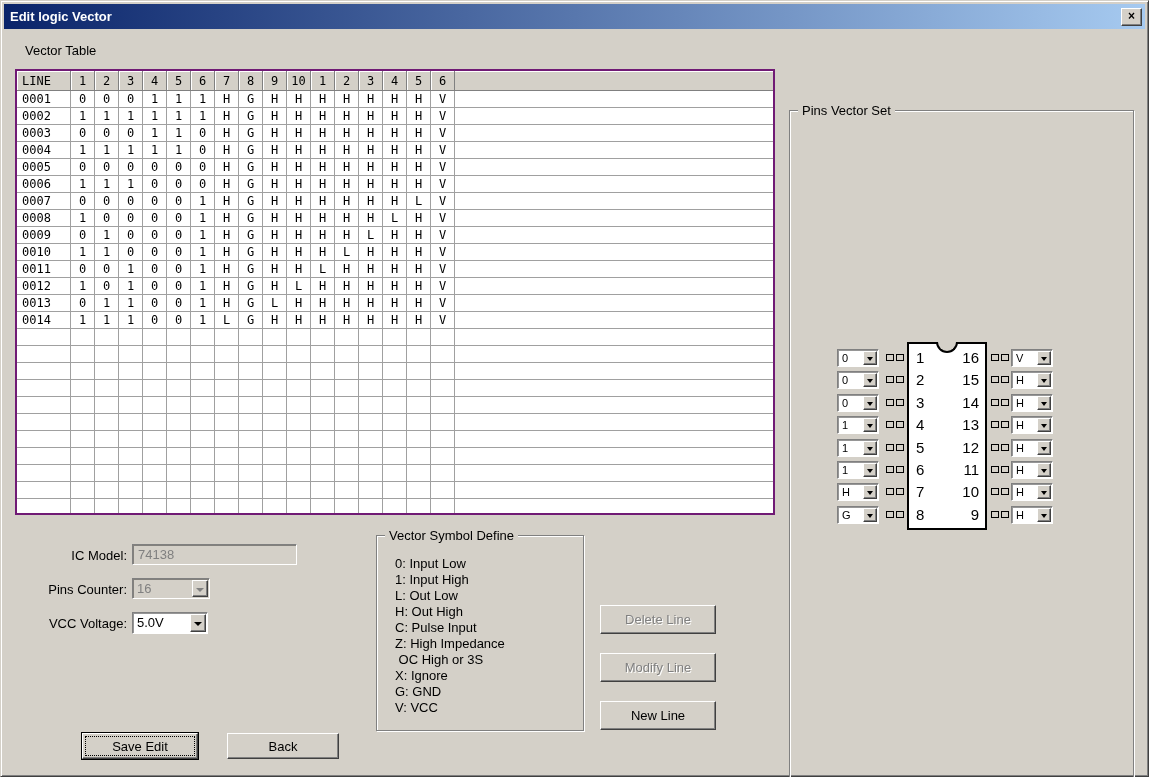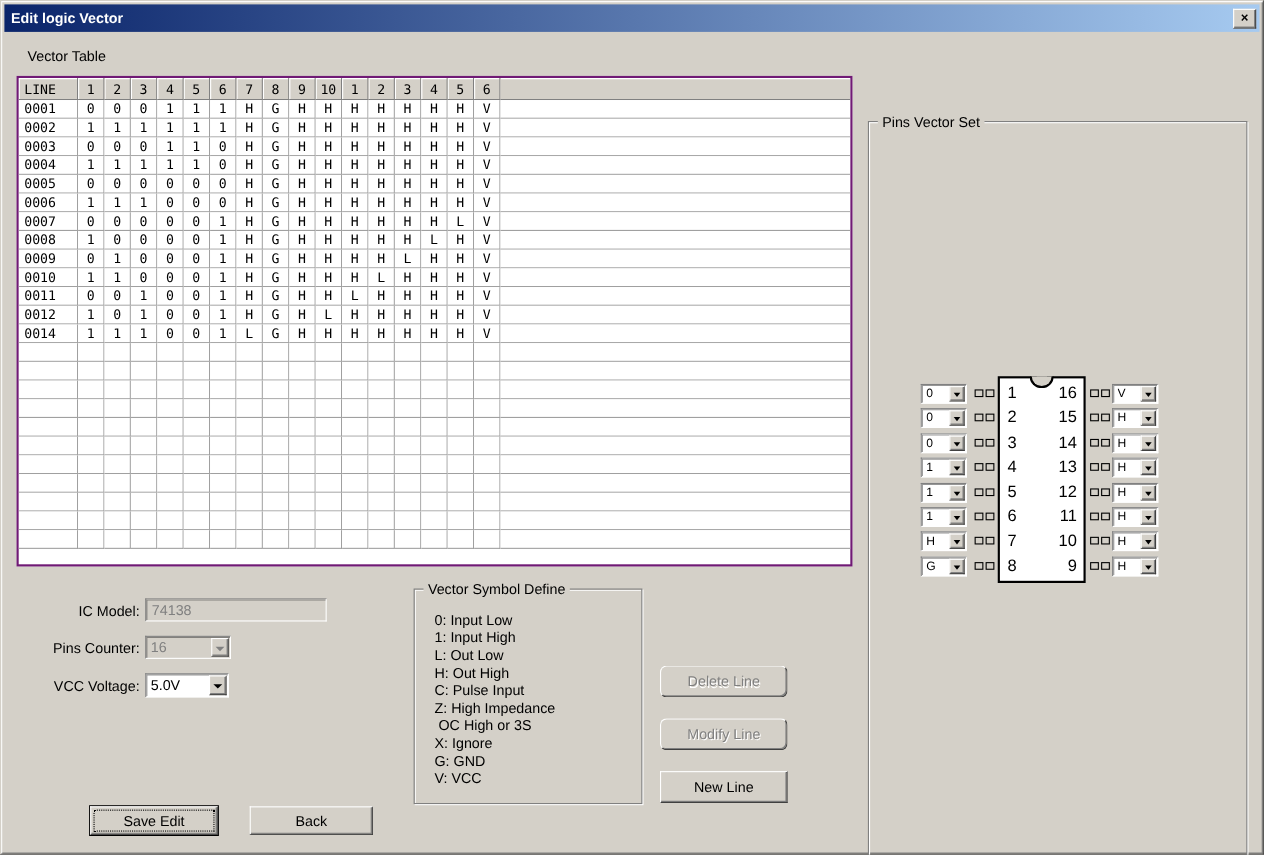--- a/index.html
+++ b/index.html
@@ -29,21 +29,21 @@
     font-size:12px;font-weight:bold;line-height:15px;text-align:center;cursor:default;
     font-family:"Liberation Sans",sans-serif;
   }
   
   .btn{
     position:absolute;background:var(--bg);
     border:1px solid;border-color:#fff #404040 #404040 #fff;
     box-shadow:inset -1px -1px 0 #808080;
     font-family:"Liberation Sans",sans-serif;font-size:13px;color:#000;cursor:default;
   }
-  .btn.disabled{color:var(--dis);text-shadow:1px 1px 0 #fff;border-radius:6px;}
+  .btn.disabled{color:var(--dis);text-shadow:1px 1px 0 #fff;}
   .btn.default{box-shadow:0 0 0 1px #000, inset -1px -1px 0 #808080;outline:1px dotted #000;outline-offset:-4px;}
   .sunken{
     border:1px solid;border-color:#808080 #fff #fff #808080;
     box-shadow:inset 1px 1px 0 rgba(64,64,64,.55);
   }
   .group{
     position:absolute;border:1px solid #808080;
     box-shadow:inset 1px 1px 0 #fff, 1px 1px 0 #fff;
   }
   .group-label{
@@ -393,20 +393,40 @@
             <td>1</td>
             <td>0</td>
             <td>1</td>
             <td>0</td>
             <td>0</td>
             <td>1</td>
             <td>H</td>
             <td>G</td>
             <td>H</td>
             <td>L</td>
+            <td>H</td>
+            <td>H</td>
+            <td>H</td>
+            <td>H</td>
+            <td>H</td>
+            <td>V</td>
+            <td class="fc"></td>
+          </tr>
+          <tr>
+            <td class="cl">0013</td>
+            <td>0</td>
+            <td>1</td>
+            <td>1</td>
+            <td>0</td>
+            <td>0</td>
+            <td>1</td>
+            <td>H</td>
+            <td>G</td>
+            <td>L</td>
+            <td>H</td>
             <td>H</td>
             <td>H</td>
             <td>H</td>
             <td>H</td>
             <td>H</td>
             <td>V</td>
             <td class="fc"></td>
           </tr>
           <tr>
             <td class="cl">0014</td>

